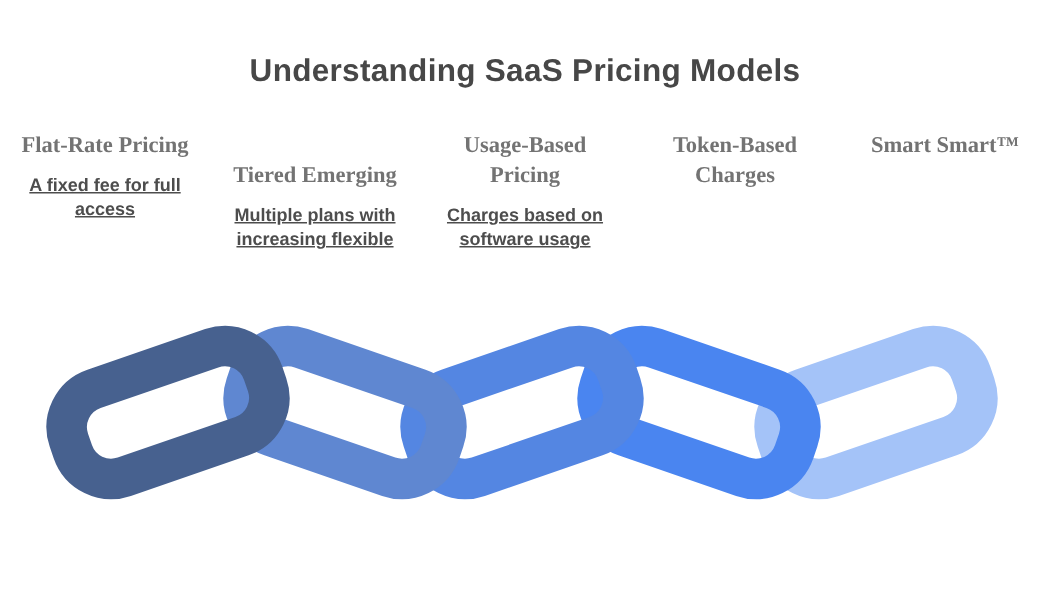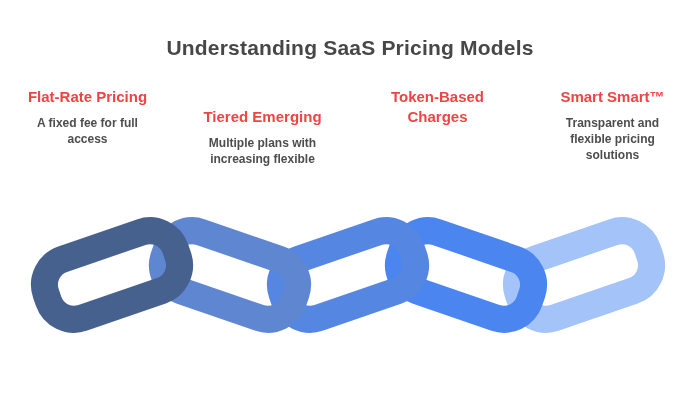--- a/index.html
+++ b/index.html
@@ -32,30 +32,32 @@
   .col {
     flex: 1 1 0;
     box-sizing: border-box;
     padding: 0 10px;
     text-align: center;
   }
   .col-heading {
     font-size: 15px;
     line-height: 20px;
     font-weight: bold;
-    color: #ef4444;
+    color: #737373;
+    font-family: Liberation Serif, serif;
   }
   .col--head-low .col-heading { padding-top: 20px; }
   .col-desc {
     margin: 8px auto 0;
     max-width: 112px;
     font-size: 12px;
     line-height: 16px;
     font-weight: bold;
     color: #4d4d4d;
+    text-decoration: underline;
   }
   .chain-svg {
     position: absolute;
     left: 0;
     top: 0;
   }
 </style>
 </head>
 <body>
 
@@ -66,25 +68,28 @@
   <div class="cols">
     <div class="col">
       <div class="col-heading">Flat-Rate Pricing</div>
       <div class="col-desc">A fixed fee for full access</div>
     </div>
     <div class="col col--head-low">
       <div class="col-heading">Tiered Emerging</div>
       <div class="col-desc">Multiple plans with increasing flexible</div>
     </div>
     <div class="col">
+      <div class="col-heading">Usage-Based Pricing</div>
+      <div class="col-desc">Charges based on software usage</div>
+    </div>
+    <div class="col">
       <div class="col-heading">Token-Based Charges</div>
     </div>
     <div class="col">
       <div class="col-heading">Smart Smart™</div>
-      <div class="col-desc">Transparent and flexible pricing solutions</div>
     </div>
   </div>
 
   <svg class="chain-svg" width="700" height="400" viewBox="0 0 700 400">
 
     <rect x="-68.5" y="-31" width="137" height="62" rx="27" ry="27" fill="none" stroke-width="27" transform="translate(584,275) rotate(-19)" stroke="#a4c3f8"></rect>
     <rect x="-68.5" y="-31" width="137" height="62" rx="27" ry="27" fill="none" stroke-width="27" transform="translate(466,275) rotate(19)" stroke="#4a85f0"></rect>
     <rect x="-68.5" y="-31" width="137" height="62" rx="27" ry="27" fill="none" stroke-width="27" transform="translate(348,275) rotate(-19)" stroke="#5486e2"></rect>
     <rect x="-68.5" y="-31" width="137" height="62" rx="27" ry="27" fill="none" stroke-width="27" transform="translate(230,275) rotate(19)" stroke="#5f87d1"></rect>
     <rect x="-68.5" y="-31" width="137" height="62" rx="27" ry="27" fill="none" stroke-width="27" transform="translate(112,275) rotate(-19)" stroke="#47618f"></rect>

